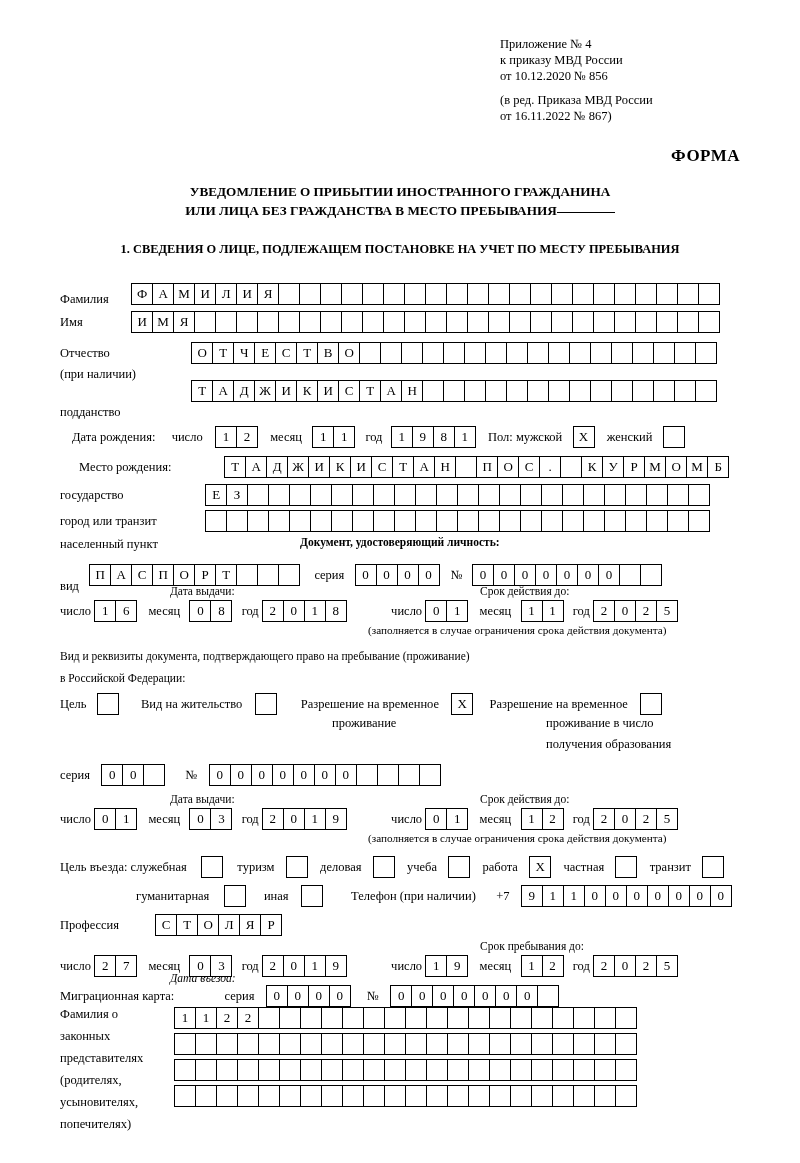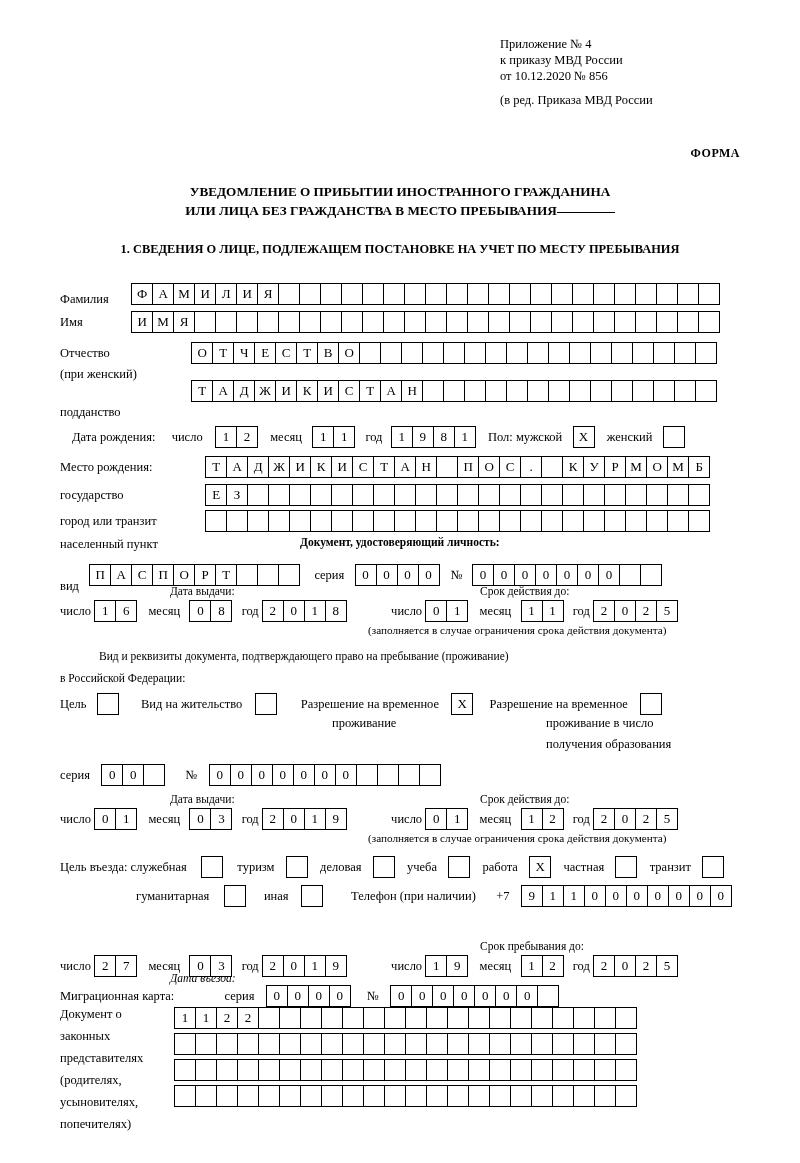--- a/index.html
+++ b/index.html
@@ -30,21 +30,21 @@
     font-size: 12.5px;
     line-height: 16px;
     text-align: left;
   }
   .hdr div { white-space: nowrap; }
   .hdr .gap { height: 8px; }
   .forma {
     position: absolute;
     top: 146px;
     right: 60px;
-    font-size: 12px;
+    font-size: 17px;
     font-weight: bold;
     letter-spacing: 0.5px;
   }
   .title {
     position: absolute;
     top: 182px;
     left: 0;
     width: 800px;
     text-align: center;
     font-size: 13.2px;
@@ -113,20 +113,21 @@
 <body>
 
 <div class="page">
 
   <div class="hdr">
     <div>Приложение № 4</div>
     <div>к приказу МВД России</div>
     <div>от 10.12.2020 № 856</div>
     <div class="gap"></div>
     <div>(в ред. Приказа МВД России</div>
+    <div>от 16.11.2022 № 867)</div>
   </div>
 
   <div class="forma">ФОРМА</div>
 
   <div class="title">
     <span>УВЕДОМЛЕНИЕ О ПРИБЫТИИ ИНОСТРАННОГО ГРАЖДАНИНА</span><br>
     <span>ИЛИ ЛИЦА БЕЗ ГРАЖДАНСТВА В МЕСТО ПРЕБЫВАНИЯ</span><span class="uline"></span>
   </div>
 
   <div class="section1">1. СВЕДЕНИЯ О ЛИЦЕ, ПОДЛЕЖАЩЕМ ПОСТАНОВКЕ НА УЧЕТ ПО МЕСТУ ПРЕБЫВАНИЯ</div>
@@ -139,21 +140,21 @@
   <div class="row" style="top:311px;">
     <span class="lbl" style="width:68px;">Имя</span>
     <span class="cells" id="name-cells"><span class="cell first">И</span><span class="cell">М</span><span class="cell">Я</span><span class="cell"></span><span class="cell"></span><span class="cell"></span><span class="cell"></span><span class="cell"></span><span class="cell"></span><span class="cell"></span><span class="cell"></span><span class="cell"></span><span class="cell"></span><span class="cell"></span><span class="cell"></span><span class="cell"></span><span class="cell"></span><span class="cell"></span><span class="cell"></span><span class="cell"></span><span class="cell"></span><span class="cell"></span><span class="cell"></span><span class="cell"></span><span class="cell"></span><span class="cell"></span><span class="cell"></span><span class="cell"></span></span>
   </div>
 
   <div class="row" style="top:342px;">
     <span class="lbl" style="width:128px;">Отчество</span>
     <span class="cells" id="patronymic-cells"><span class="cell first">О</span><span class="cell">Т</span><span class="cell">Ч</span><span class="cell">Е</span><span class="cell">С</span><span class="cell">Т</span><span class="cell">В</span><span class="cell">О</span><span class="cell"></span><span class="cell"></span><span class="cell"></span><span class="cell"></span><span class="cell"></span><span class="cell"></span><span class="cell"></span><span class="cell"></span><span class="cell"></span><span class="cell"></span><span class="cell"></span><span class="cell"></span><span class="cell"></span><span class="cell"></span><span class="cell"></span><span class="cell"></span><span class="cell"></span></span>
   </div>
   <div class="row" style="top:366px;">
-    <span class="lbl">(при женский)</span>
+    <span class="lbl">(при наличии)</span>
   </div>
 
   <div class="row" style="top:380px;">
     <span class="lbl" style="width:128px;"></span>
     <span class="cells" id="citizenship-cells"><span class="cell first">Т</span><span class="cell">А</span><span class="cell">Д</span><span class="cell">Ж</span><span class="cell">И</span><span class="cell">К</span><span class="cell">И</span><span class="cell">С</span><span class="cell">Т</span><span class="cell">А</span><span class="cell">Н</span><span class="cell"></span><span class="cell"></span><span class="cell"></span><span class="cell"></span><span class="cell"></span><span class="cell"></span><span class="cell"></span><span class="cell"></span><span class="cell"></span><span class="cell"></span><span class="cell"></span><span class="cell"></span><span class="cell"></span><span class="cell"></span></span>
   </div>
   <div class="row" style="top:404px;">
     <span class="lbl">подданство</span>
   </div>
 
@@ -175,21 +176,21 @@
     <span class="lbl">Пол: мужской</span>
     <span class="lbl" style="width:4px;"></span>
     <span class="box">X</span>
     <span class="lbl" style="width:6px;"></span>
     <span class="lbl">женский</span>
     <span class="lbl" style="width:4px;"></span>
     <span class="box"></span>
   </div>
 
   <div class="row" style="top:456px;">
-    <span class="lbl" style="width:142px;">Место рождения:</span>
+    <span class="lbl" style="width:142px;margin-left:19px;">Место рождения:</span>
     <span class="cells" id="birthplace-cells-1"><span class="cell first">Т</span><span class="cell">А</span><span class="cell">Д</span><span class="cell">Ж</span><span class="cell">И</span><span class="cell">К</span><span class="cell">И</span><span class="cell">С</span><span class="cell">Т</span><span class="cell">А</span><span class="cell">Н</span><span class="cell"></span><span class="cell">П</span><span class="cell">О</span><span class="cell">С</span><span class="cell">.</span><span class="cell"></span><span class="cell">К</span><span class="cell">У</span><span class="cell">Р</span><span class="cell">М</span><span class="cell">О</span><span class="cell">М</span><span class="cell">Б</span></span>
   </div>
   <div class="row" style="top:484px;">
     <span class="lbl" style="width:142px;">государство</span>
     <span class="cells" id="birthplace-cells-2"><span class="cell first">Е</span><span class="cell">З</span><span class="cell"></span><span class="cell"></span><span class="cell"></span><span class="cell"></span><span class="cell"></span><span class="cell"></span><span class="cell"></span><span class="cell"></span><span class="cell"></span><span class="cell"></span><span class="cell"></span><span class="cell"></span><span class="cell"></span><span class="cell"></span><span class="cell"></span><span class="cell"></span><span class="cell"></span><span class="cell"></span><span class="cell"></span><span class="cell"></span><span class="cell"></span><span class="cell"></span></span>
   </div>
   <div class="row" style="top:510px;">
     <span class="lbl" style="width:142px;">город или транзит</span>
     <span class="cells" id="birthplace-cells-3"><span class="cell first"></span><span class="cell"></span><span class="cell"></span><span class="cell"></span><span class="cell"></span><span class="cell"></span><span class="cell"></span><span class="cell"></span><span class="cell"></span><span class="cell"></span><span class="cell"></span><span class="cell"></span><span class="cell"></span><span class="cell"></span><span class="cell"></span><span class="cell"></span><span class="cell"></span><span class="cell"></span><span class="cell"></span><span class="cell"></span><span class="cell"></span><span class="cell"></span><span class="cell"></span><span class="cell"></span></span>
   </div>
@@ -232,21 +233,21 @@
     <span class="lbl">месяц</span>
     <span class="lbl" style="width:3px;"></span>
     <span class="cells" id="iddoc-valid-month-cells"><span class="cell first">1</span><span class="cell">1</span></span>
     <span class="lbl" style="width:3px;"></span>
     <span class="lbl">год</span>
     <span class="cells" id="iddoc-valid-year-cells"><span class="cell first">2</span><span class="cell">0</span><span class="cell">2</span><span class="cell">5</span></span>
   </div>
 
   <div class="row note" style="top:624px; left:368px;">(заполняется в случае ограничения срока действия документа)</div>
 
-  <div class="row small" style="top:650px;margin-left:39px;">Вид и реквизиты документа, подтверждающего право на пребывание (проживание)</div>
+  <div class="row small" style="top:650px;">Вид и реквизиты документа, подтверждающего право на пребывание (проживание)</div>
   <div class="row small" style="top:672px;">в Российской Федерации:</div>
 
   <div class="row" style="top:693px;">
     <span class="lbl">Цель</span>
     <span class="lbl" style="width:4px;"></span>
     <span class="box"></span>
     <span class="lbl" style="width:16px;"></span>
     <span class="lbl">Вид на жительство</span>
     <span class="lbl" style="width:6px;"></span>
     <span class="box"></span>
@@ -339,20 +340,24 @@
     <span class="lbl" style="width:6px;"></span>
     <span class="box"></span>
     <span class="lbl" style="width:22px;"></span>
     <span class="lbl">Телефон (при наличии)</span>
     <span class="lbl" style="width:14px;"></span>
     <span class="lbl">+7</span>
     <span class="lbl" style="width:5px;"></span>
     <span class="cells" id="phone-cells"><span class="cell first">9</span><span class="cell">1</span><span class="cell">1</span><span class="cell">0</span><span class="cell">0</span><span class="cell">0</span><span class="cell">0</span><span class="cell">0</span><span class="cell">0</span><span class="cell">0</span></span>
   </div>
 
+  <div class="row" style="top:914px;">
+    <span class="lbl" style="width:92px;">Профессия</span>
+    <span class="cells" id="profession-cells"><span class="cell first">С</span><span class="cell">Т</span><span class="cell">О</span><span class="cell">Л</span><span class="cell">Я</span><span class="cell">Р</span></span>
+  </div>
 
   <div class="row small" style="top:972px; left:170px;font-style:italic;">Дата въезда:</div>
   <div class="row small" style="top:940px; left:480px;">Срок пребывания до:</div>
 
   <div class="row" style="top:955px;">
     <span class="lbl">число</span>
     <span class="cells" id="entry-day-cells"><span class="cell first">2</span><span class="cell">7</span></span>
     <span class="lbl" style="width:5px;"></span>
     <span class="lbl">месяц</span>
     <span class="lbl" style="width:3px;"></span>
@@ -377,21 +382,21 @@
     <span class="lbl" style="width:44px;"></span>
     <span class="lbl">серия</span>
     <span class="lbl" style="width:5px;"></span>
     <span class="cells" id="migration-series-cells"><span class="cell first">0</span><span class="cell">0</span><span class="cell">0</span><span class="cell">0</span></span>
     <span class="lbl" style="width:10px;"></span>
     <span class="lbl">№</span>
     <span class="lbl" style="width:5px;"></span>
     <span class="cells" id="migration-number-cells"><span class="cell first">0</span><span class="cell">0</span><span class="cell">0</span><span class="cell">0</span><span class="cell">0</span><span class="cell">0</span><span class="cell">0</span><span class="cell"></span></span>
   </div>
 
-  <div class="row" style="top:1007px;">Документ о</div>
+  <div class="row" style="top:1007px;">Фамилия о</div>
   <div class="row" style="top:1029px;">законных</div>
   <div class="row" style="top:1051px;">представителях</div>
   <div class="row" style="top:1073px;">(родителях,</div>
   <div class="row" style="top:1095px;">усыновителях,</div>
   <div class="row" style="top:1117px;">попечителях)</div>
 
   <div class="row" style="top:1007px; left:174px;">
     <span class="cells" id="legalrep-1-cells"><span class="cell first">1</span><span class="cell">1</span><span class="cell">2</span><span class="cell">2</span><span class="cell"></span><span class="cell"></span><span class="cell"></span><span class="cell"></span><span class="cell"></span><span class="cell"></span><span class="cell"></span><span class="cell"></span><span class="cell"></span><span class="cell"></span><span class="cell"></span><span class="cell"></span><span class="cell"></span><span class="cell"></span><span class="cell"></span><span class="cell"></span><span class="cell"></span><span class="cell"></span></span>
   </div>
   <div class="row" style="top:1033px; left:174px;">

